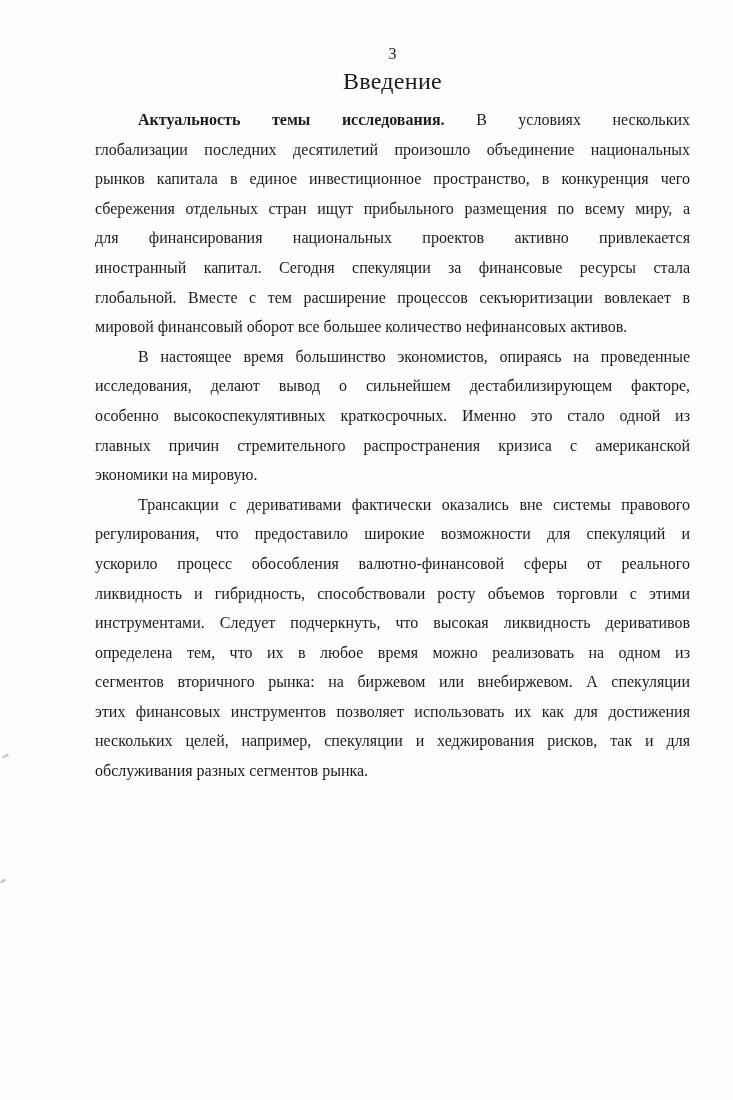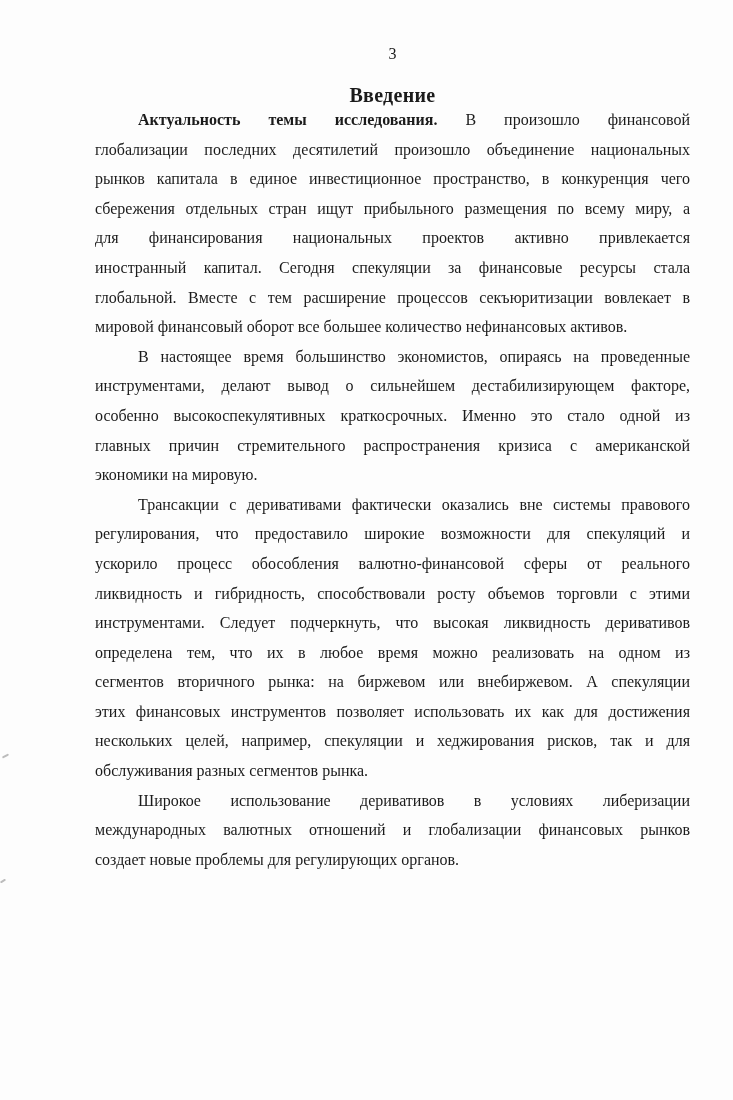--- a/index.html
+++ b/index.html
@@ -20,26 +20,26 @@
     position: absolute;
     top: 44px;
     left: 95px;
     width: 595px;
     text-align: center;
     font-size: 16px;
     line-height: 20px;
   }
   .doc-title {
     position: absolute;
-    top: 80px;
+    top: 66px;
     left: 95px;
     width: 595px;
     text-align: center;
-    font-size: 20px;
-    font-weight: bold;
+    font-size: 24px;
+    font-weight: normal;
     line-height: 30px;
     letter-spacing: 0.3px;
   }
   .doc-body {
     position: absolute;
     top: 105px;
     left: 95px;
     width: 595px;
     font-size: 16px;
     line-height: 29.6px;
@@ -78,50 +78,45 @@
 </head>
 <body>
 
 <div class="page">
   <div class="page-number">3</div>
 
   <div class="doc-title">Введение</div>
 
   <div class="doc-body">
       <div class="paragraph">
-        <div class="line first"><span class="bold">Актуальность темы исследования.</span><span> В произошло финансовой</span></div>
+        <div class="line first"><span class="bold">Актуальность темы исследования.</span><span> В условиях нескольких</span></div>
         <div class="line"><span>глобализации последних десятилетий произошло объединение национальных</span></div>
         <div class="line"><span>рынков капитала в единое инвестиционное пространство, в конкуренция чего</span></div>
         <div class="line"><span>сбережения отдельных стран ищут прибыльного размещения по всему миру, а</span></div>
         <div class="line"><span>для финансирования национальных проектов активно привлекается</span></div>
         <div class="line"><span>иностранный капитал. Сегодня спекуляции за финансовые ресурсы стала</span></div>
         <div class="line"><span>глобальной. Вместе с тем расширение процессов секъюритизации вовлекает в</span></div>
         <div class="line last"><span>мировой финансовый оборот все большее количество нефинансовых активов.</span></div>
       </div>
       <div class="paragraph">
         <div class="line first"><span>В настоящее время большинство экономистов, опираясь на проведенные</span></div>
-        <div class="line"><span>инструментами, делают вывод о сильнейшем дестабилизирующем факторе,</span></div>
+        <div class="line"><span>исследования, делают вывод о сильнейшем дестабилизирующем факторе,</span></div>
         <div class="line"><span>особенно высокоспекулятивных краткосрочных. Именно это стало одной из</span></div>
         <div class="line"><span>главных причин стремительного распространения кризиса с американской</span></div>
         <div class="line last"><span>экономики на мировую.</span></div>
       </div>
       <div class="paragraph">
         <div class="line first"><span>Трансакции с деривативами фактически оказались вне системы правового</span></div>
         <div class="line"><span>регулирования, что предоставило широкие возможности для спекуляций и</span></div>
         <div class="line"><span>ускорило процесс обособления валютно-финансовой сферы от реального</span></div>
         <div class="line"><span>ликвидность и гибридность, способствовали росту объемов торговли с этими</span></div>
         <div class="line"><span>инструментами. Следует подчеркнуть, что высокая ликвидность деривативов</span></div>
         <div class="line"><span>определена тем, что их в любое время можно реализовать на одном из</span></div>
         <div class="line"><span>сегментов вторичного рынка: на биржевом или внебиржевом. А спекуляции</span></div>
         <div class="line"><span>этих финансовых инструментов позволяет использовать их как для достижения</span></div>
         <div class="line"><span>нескольких целей, например, спекуляции и хеджирования рисков, так и для</span></div>
         <div class="line last"><span>обслуживания разных сегментов рынка.</span></div>
       </div>
-      <div class="paragraph">
-        <div class="line first"><span>Широкое использование деривативов в условиях либеризации</span></div>
-        <div class="line"><span>международных валютных отношений и глобализации финансовых рынков</span></div>
-        <div class="line last"><span>создает новые проблемы для регулирующих органов.</span></div>
-      </div>
     </div>
 
   <div class="scan-speck speck-1"></div>
   <div class="scan-speck speck-2"></div>
 </div>
 
 </body></html>

